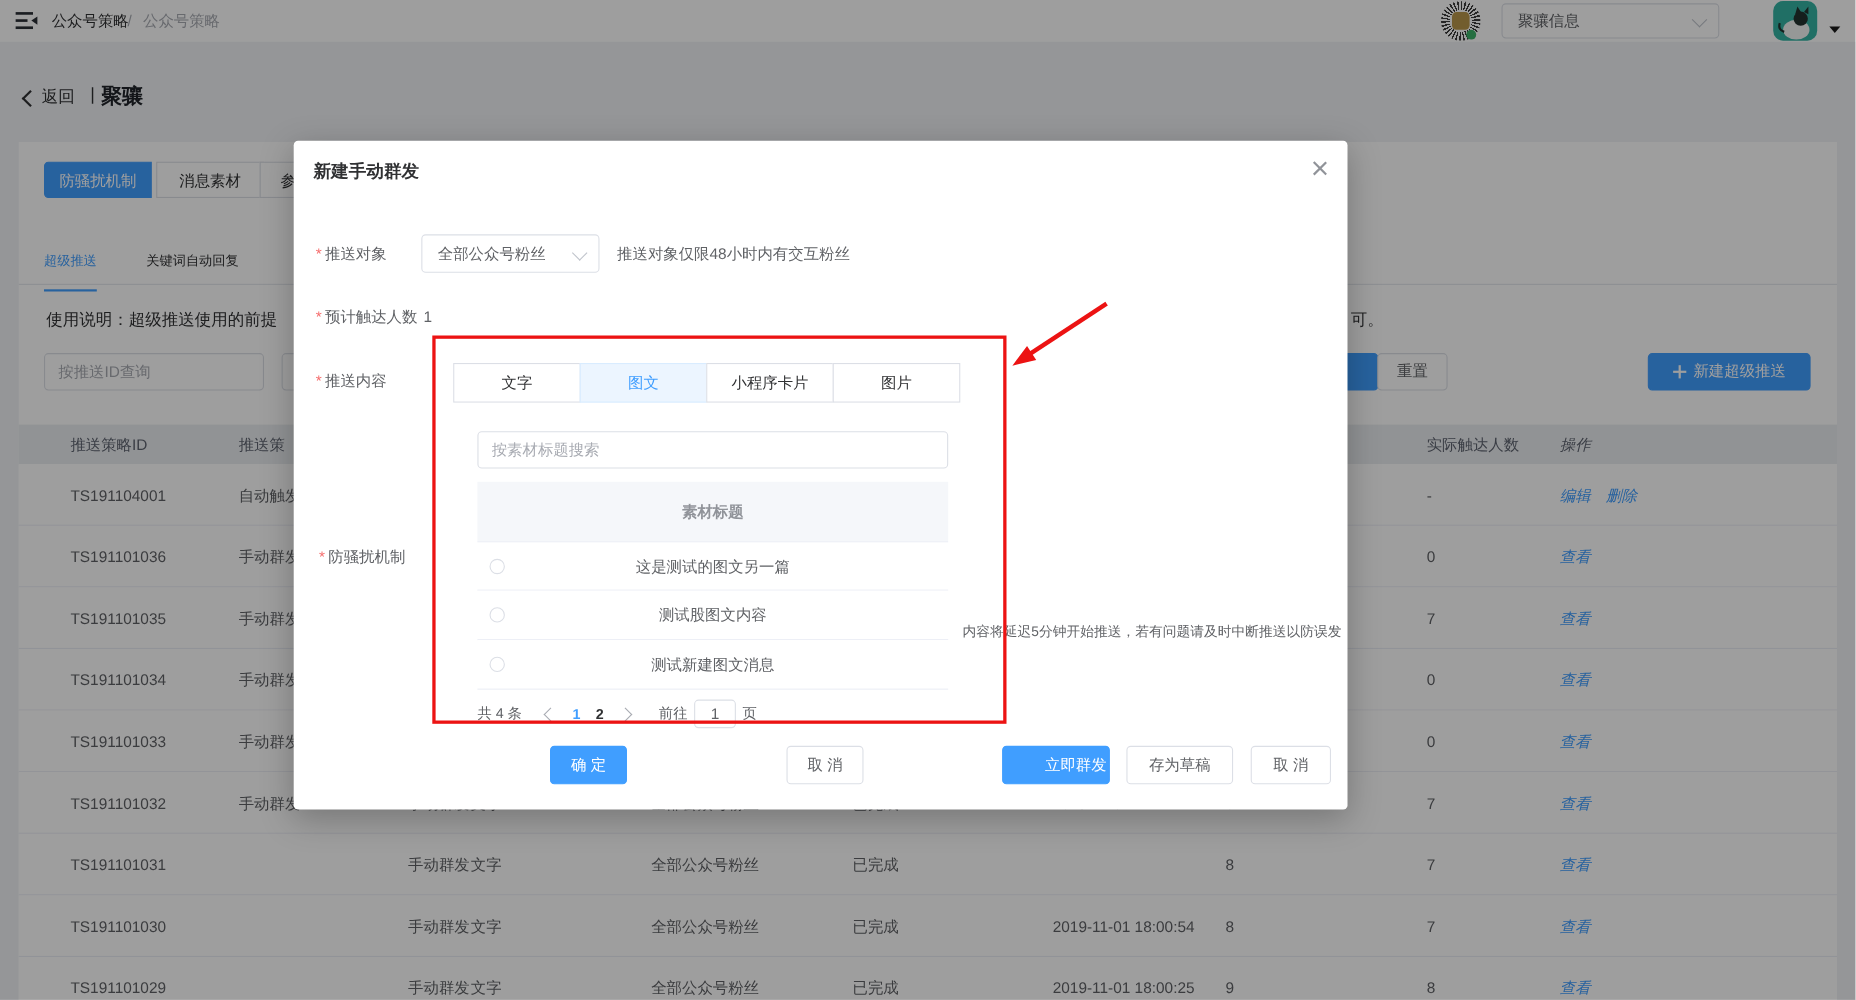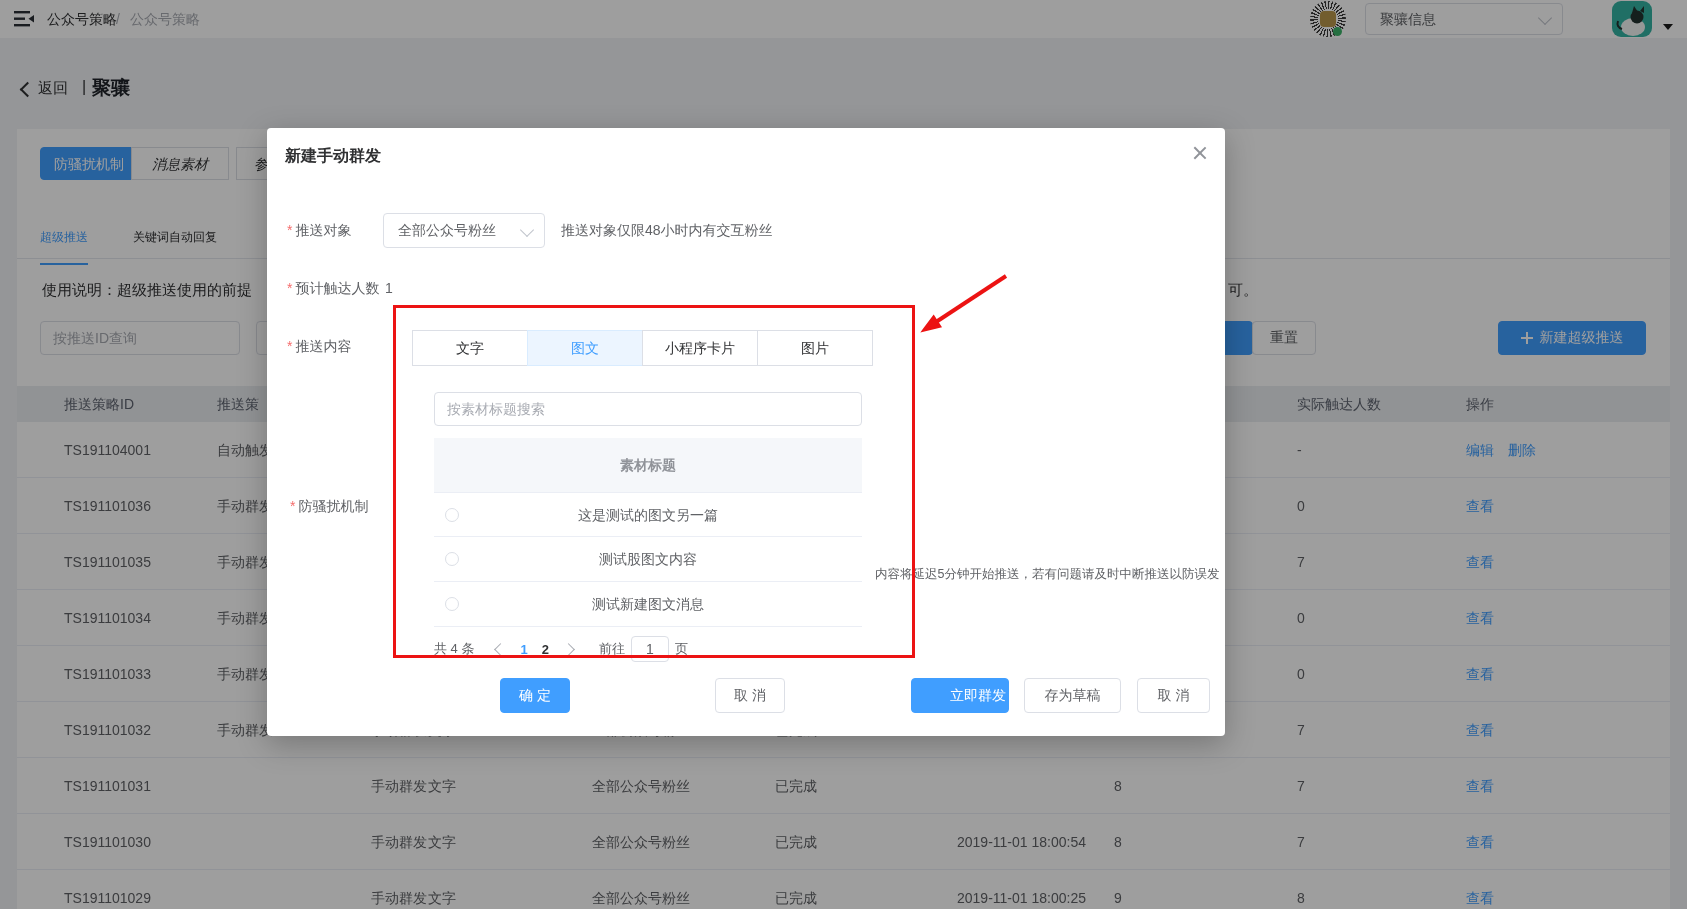--- a/index.html
+++ b/index.html
@@ -28,21 +28,21 @@
   
   .back-chev{position:absolute;left:22px;top:84px;width:9px;height:9px;border-left:2px solid #303133;border-bottom:2px solid #303133;transform:rotate(45deg);}
   .back-label{position:absolute;left:38px;top:79px;font-size:15px;color:#303133;}
   .head-divider{position:absolute;left:82px;top:78px;font-size:16px;color:#303133;}
   .page-title{position:absolute;left:92px;top:75px;font-size:19px;font-weight:bold;color:#1f2329;}
 
   
   .card{position:absolute;left:17px;top:129px;width:1653px;height:780px;background:#fff;}
   .main-tab{position:absolute;top:18px;width:98px;height:33px;line-height:33px;text-align:center;font-size:14px;color:#303133;background:#fff;border:1px solid #dcdfe6;box-sizing:border-box;cursor:pointer;}
   .main-tab.t1{left:23px;background:#409eff;border-color:#409eff;color:#fff;border-radius:4px 0 0 4px;}
-  .main-tab.t2{left:114px;font-style:italic;}
+  .main-tab.t2{left:125px;}
   .main-tab.t3{left:219px;text-align:left;padding-left:18px;}
   .sub-tab{position:absolute;top:100px;height:28px;font-size:12px;color:#303133;cursor:pointer;}
   .sub-tab.s1{left:23px;color:#409eff;border-bottom:2px solid #409eff;padding-bottom:6px;}
   .sub-tab.s2{left:116px;}
   .tabs-divider{position:absolute;left:0;top:129px;width:1653px;height:1px;background:#e4e7ed;}
   .usage-left{position:absolute;left:25px;top:152px;font-size:15px;color:#303133;}
   .usage-right{position:absolute;left:1211px;top:152px;font-size:15px;color:#303133;}
   .text-input{border:1px solid #dcdfe6;border-radius:4px;box-sizing:border-box;font-size:14px;color:#606266;padding:0 12px;background:#fff;outline:none;font-family:inherit;}
   .text-input::placeholder{color:#a8abb2;}
   .filter-input{position:absolute;left:23px;top:192px;width:200px;height:34px;}
@@ -57,21 +57,21 @@
   .plus-icon::after{content:"";position:absolute;left:5px;top:0;width:2px;height:12px;background:#fff;}
 
   
   .thead{position:absolute;left:0;top:257px;width:1653px;height:36px;background:#ebedf0;}
   .tbody{position:absolute;left:0;top:293px;width:1653px;}
   .trow{position:relative;width:1653px;height:56px;border-bottom:1px solid #ebeef5;box-sizing:border-box;background:#fff;}
   .tc{position:absolute;top:0;height:56px;line-height:56px;font-size:14px;color:#606266;white-space:nowrap;}
   .thead .tc{height:36px;line-height:36px;color:#5e6470;}
   .c-id{left:47px;}  .c-name{left:200px;} .c-method{left:354px;} .c-type{left:411px;}
   .c-aud{left:575px;} .c-status{left:758px;} .c-time{left:940px;} .c-sent{left:1097px;}
-  .c-reach{left:1280px;} .c-actions{left:1449px;}
+  .c-reach{left:1280px;} .c-actions{left:1401px;font-style:italic;}
   .tlink{color:#409eff;cursor:pointer;margin-right:14px;}
 
   
   .mask{position:absolute;inset:0;background:rgba(0,0,0,0.38);z-index:40;}
 
   
   .modal{position:absolute;left:267px;top:128px;width:958px;height:608px;background:#fff;border-radius:4px;box-shadow:0 8px 30px rgba(0,0,0,.25);z-index:50;}
   .m-title{position:absolute;left:18px;top:18px;font-size:16px;font-weight:bold;color:#303133;}
   .m-close{position:absolute;right:16px;top:16px;width:18px;height:18px;cursor:pointer;}
   .m-close::before,.m-close::after{content:"";position:absolute;left:8px;top:1px;width:1.8px;height:16px;background:#909399;}

